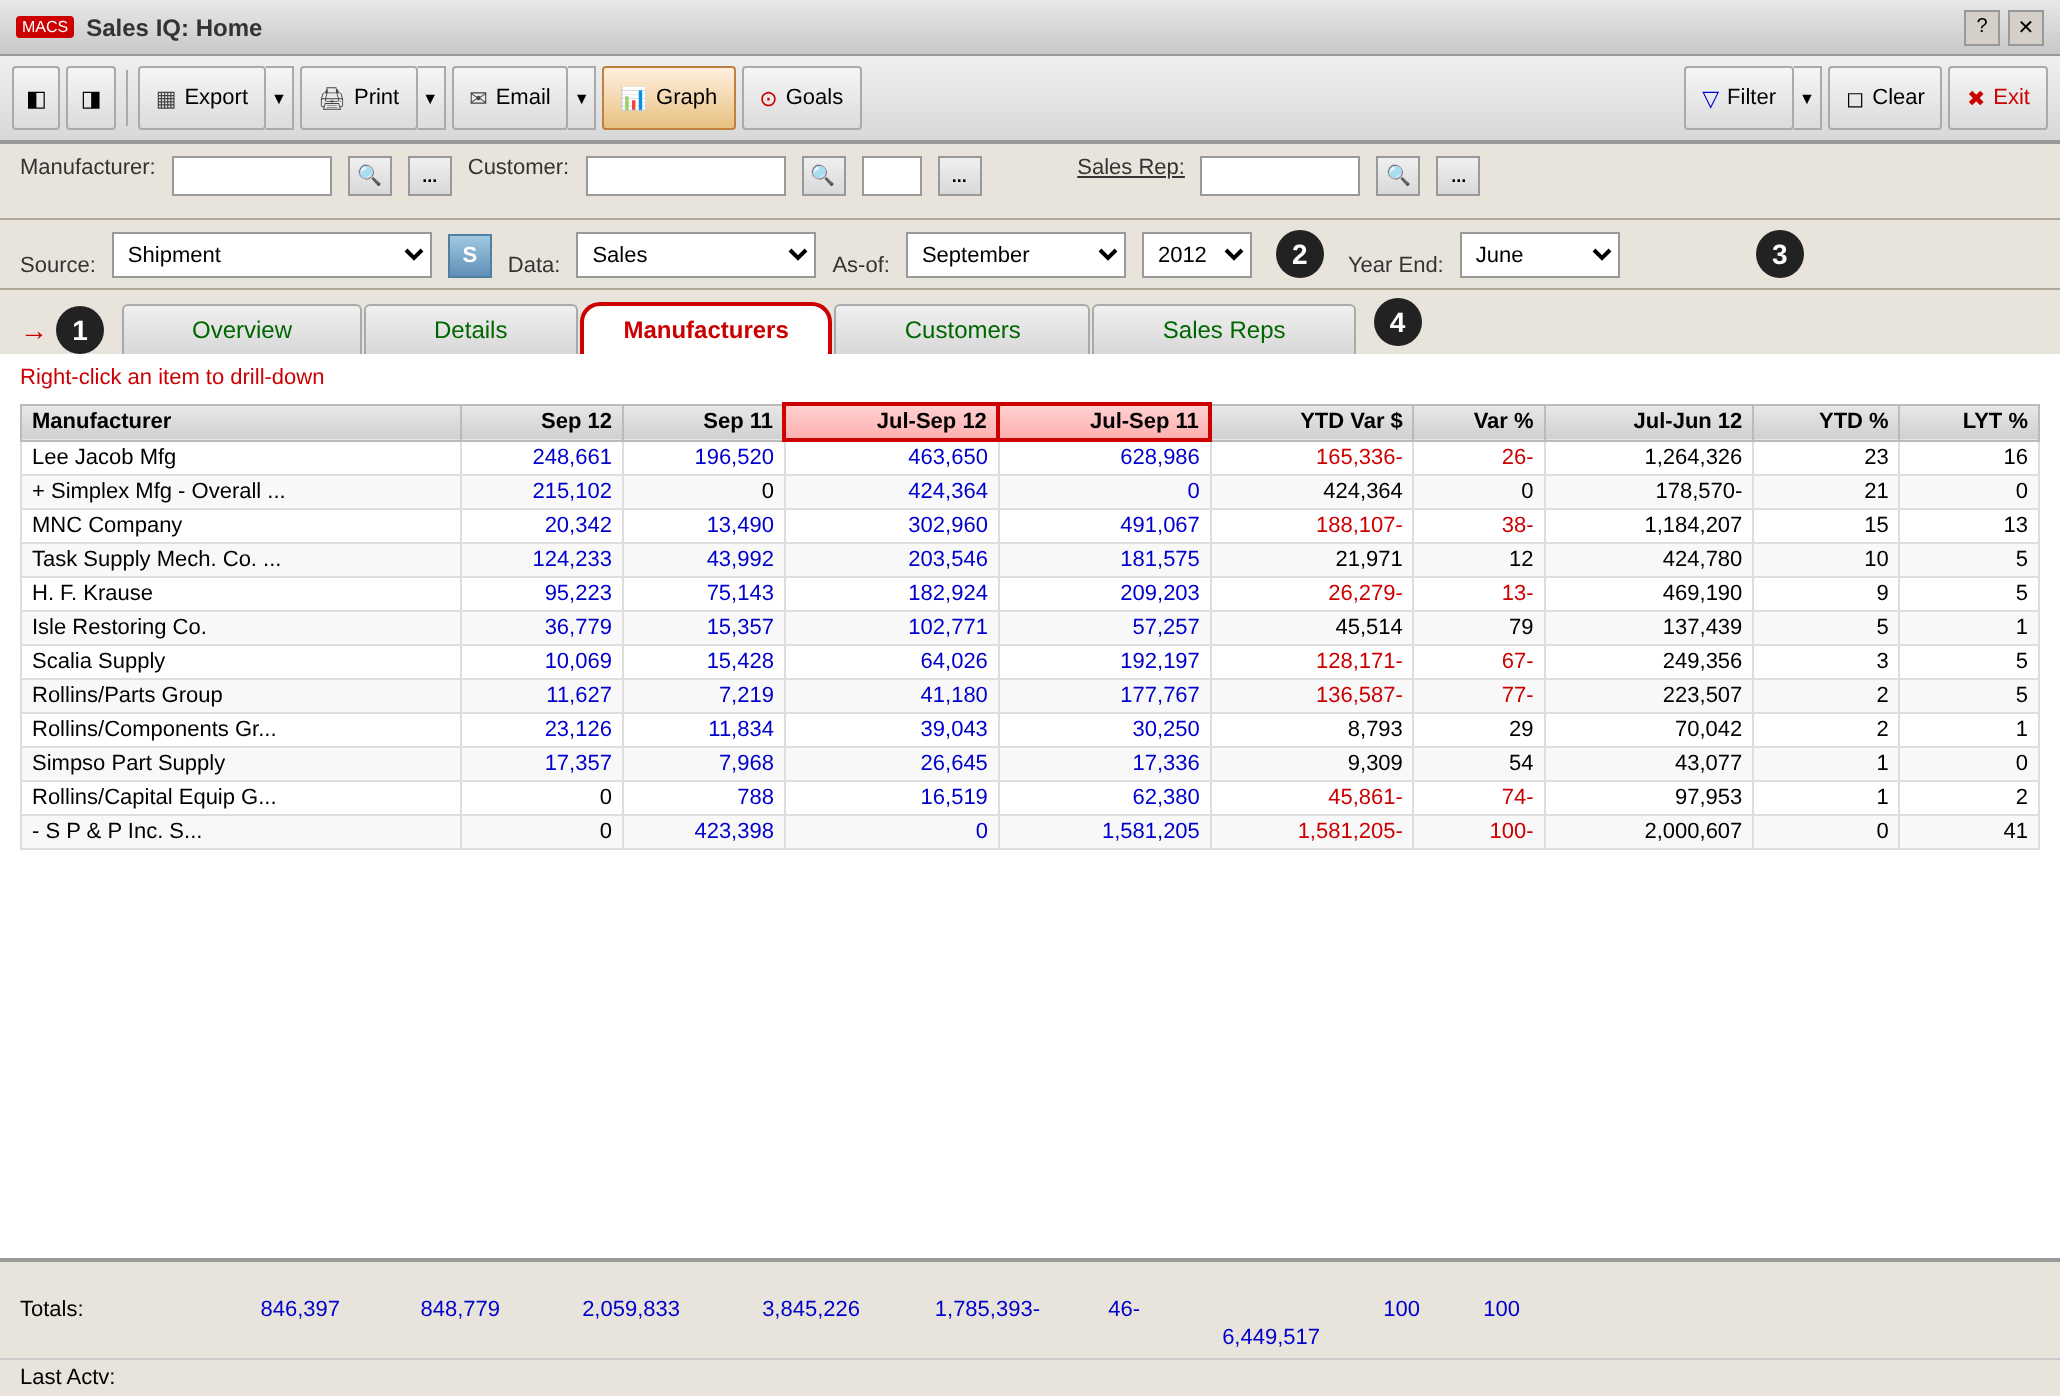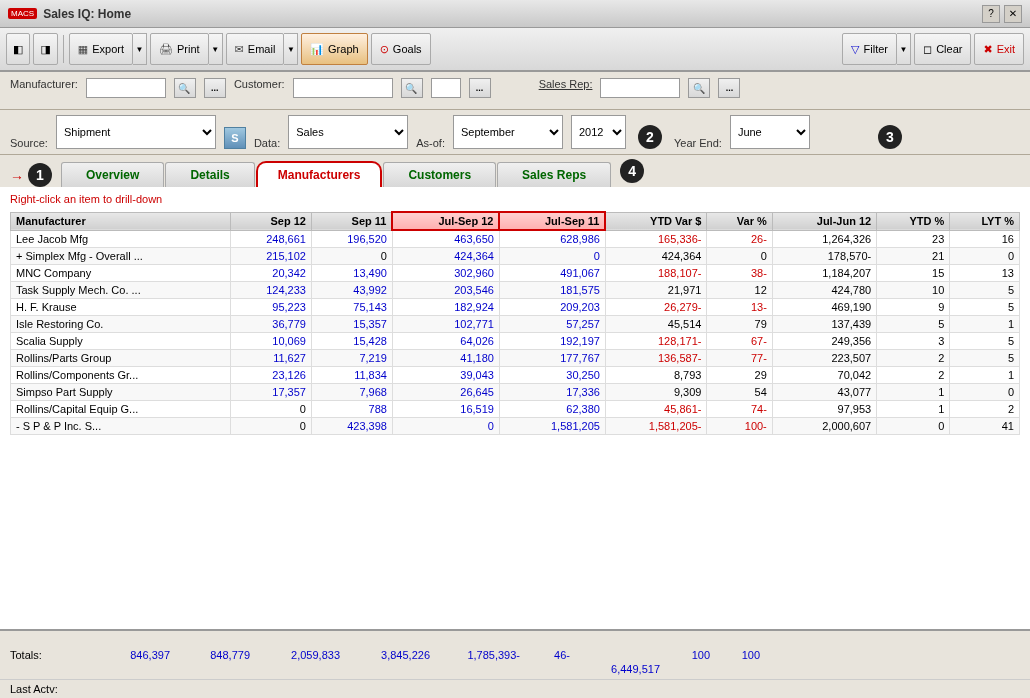--- a/index.html
+++ b/index.html
@@ -94,41 +94,41 @@
       border-bottom: 1px solid #b0a898;
       padding: 5px 10px;
       display: flex;
       align-items: flex-end;
       gap: 8px;
     }
     .source-label { font-size: 11px; color: #333; }
     .source-select {
       border: 1px solid #999;
       background: white;
-      height: 34px;
+      height: 23px;
       font-size: 11px;
       padding: 1px 3px;
     }
     .s-btn {
       background: linear-gradient(to bottom, #a0c8e0, #6090b8);
       border: 1px solid #5080a0;
       color: white; font-weight: bold;
       height: 22px; width: 22px;
       cursor: pointer; font-size: 11px;
       display: flex; align-items: center; justify-content: center;
     }
     .tab {
-      padding: 5px 24px;
+      padding: 5px 34px;
       cursor: pointer;
       font-size: 12px;
       border: 1px solid #aaa;
       border-bottom: none;
       background: linear-gradient(to bottom, #f0f0f0, #d8d8d8);
       color: #006600;
-      font-weight: bold;
+      font-weight: normal;
       border-radius: 3px 3px 0 0;
       position: relative;
     }
     .tab.active-highlighted {
       background: white;
       color: #cc0000;
       border: 2px solid #cc0000;
       border-bottom: none;
       border-radius: 8px 8px 0 0;
     }

